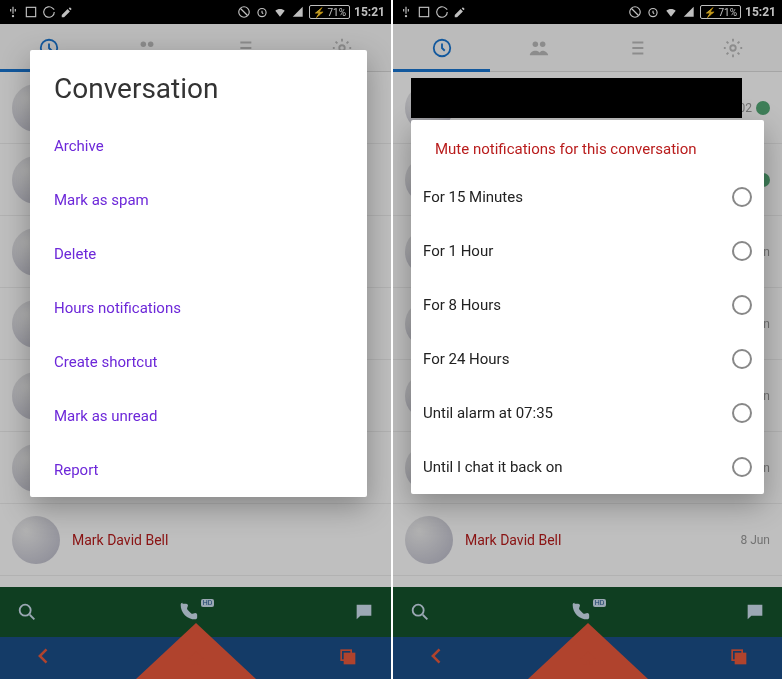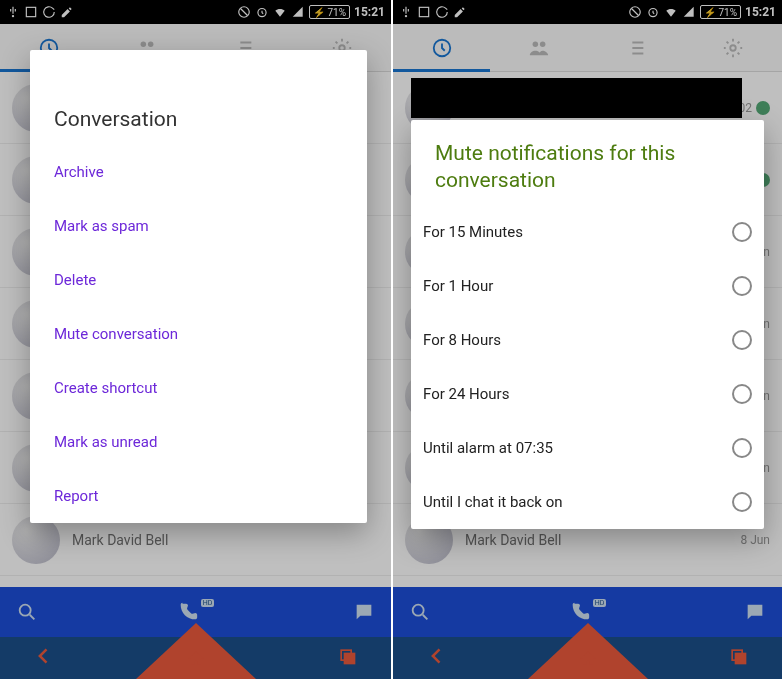--- a/index.html
+++ b/index.html
@@ -106,21 +106,21 @@
   .avatar {
     width: 48px;
     height: 48px;
     border-radius: 24px;
     background: #ccd;
     margin-right: 12px;
     flex: 0 0 48px;
     background-image: radial-gradient(circle at 30% 30%, #eee, #b8b8c8);
   }
   .convo-body { flex: 1; }
-  .convo-name { font-size: 14px; color: #737373; }
+  .convo-name { font-size: 14px; color: #b91c1c; }
   .convo-meta { font-size: 12px; color: #999; margin-left: auto; display:flex; align-items:center; gap:4px;}
   .check { width:14px; height:14px; border-radius:50%; background:#5a7; display:inline-block; position:relative;}
 
   
   .dimmer {
     position: absolute;
     inset: 0;
     background: rgba(0,0,0,0.25);
     z-index: 5;
   }
@@ -130,39 +130,38 @@
     position: absolute;
     background: #fff;
     border-radius: 2px;
     box-shadow: 0 10px 30px rgba(0,0,0,0.3);
     z-index: 10;
   }
   .dialog-left {
     top: 50px; left: 30px; right: 24px;
   }
   .dialog-title {
-    font-size: 21px;
+    font-size: 28px;
     color: #333;
     padding: 22px 24px 14px 24px;
     font-weight: 400;
-    margin-top: 35px;
   }
   .dialog-item {
     padding: 18px 24px;
     font-size: 15px;
     color: #6d28d9;
   }
   .dialog-item:last-child { }
 
   .dialog-right {
     top: 120px; left: 18px; right: 18px;
   }
   .dialog-title-multi {
-    font-size: 21px;
-    color: #4d7c0f;
+    font-size: 15px;
+    color: #b91c1c;
     padding: 20px 24px 10px 24px;
     font-weight: 400;
     line-height: 1.3;
   }
   .radio-item {
     display: flex;
     align-items: center;
     justify-content: space-between;
     padding: 17px 12px;
     font-size: 15px;
@@ -176,21 +175,21 @@
     flex: 0 0 20px;
   }
 
   
   .action-bar {
     position: absolute;
     bottom: 42px;
     left: 0;
     right: 0;
     height: 50px;
-    background: #1d4ed8;
+    background: #14532d;
     display: flex;
     align-items: center;
     justify-content: space-between;
     padding: 6px 16px;
     z-index: 3;
   }
   .action-bar svg { width: 22px; height: 22px; }
   .action-icon { color: #cfe0f0; display:flex; align-items:center; gap:2px; }
   .hd-badge { font-size:7px; background:#cfe0f0; color:#1b4f8a; border-radius:2px; padding:0 2px; align-self:flex-start; margin-top:-2px;}
 
@@ -356,21 +355,21 @@
         </div>
     </div>
 
     <div class="dimmer"></div>
 
     <div class="dialog dialog-left">
       <div class="dialog-title">Conversation</div>
       <div class="dialog-item">Archive</div>
       <div class="dialog-item">Mark as spam</div>
       <div class="dialog-item">Delete</div>
-      <div class="dialog-item">Mute conversation</div>
+      <div class="dialog-item">Hours notifications</div>
       <div class="dialog-item">Create shortcut</div>
       <div class="dialog-item">Mark as unread</div>
       <div class="dialog-item">Report</div>
     </div>
 
     <div class="action-bar">
       <span class="action-icon">
           <svg viewBox="0 0 24 24" fill="none" stroke="currentColor" stroke-width="2">
             <circle cx="10" cy="10" r="6"></circle>
             <path d="M20 20l-5-5"></path>

